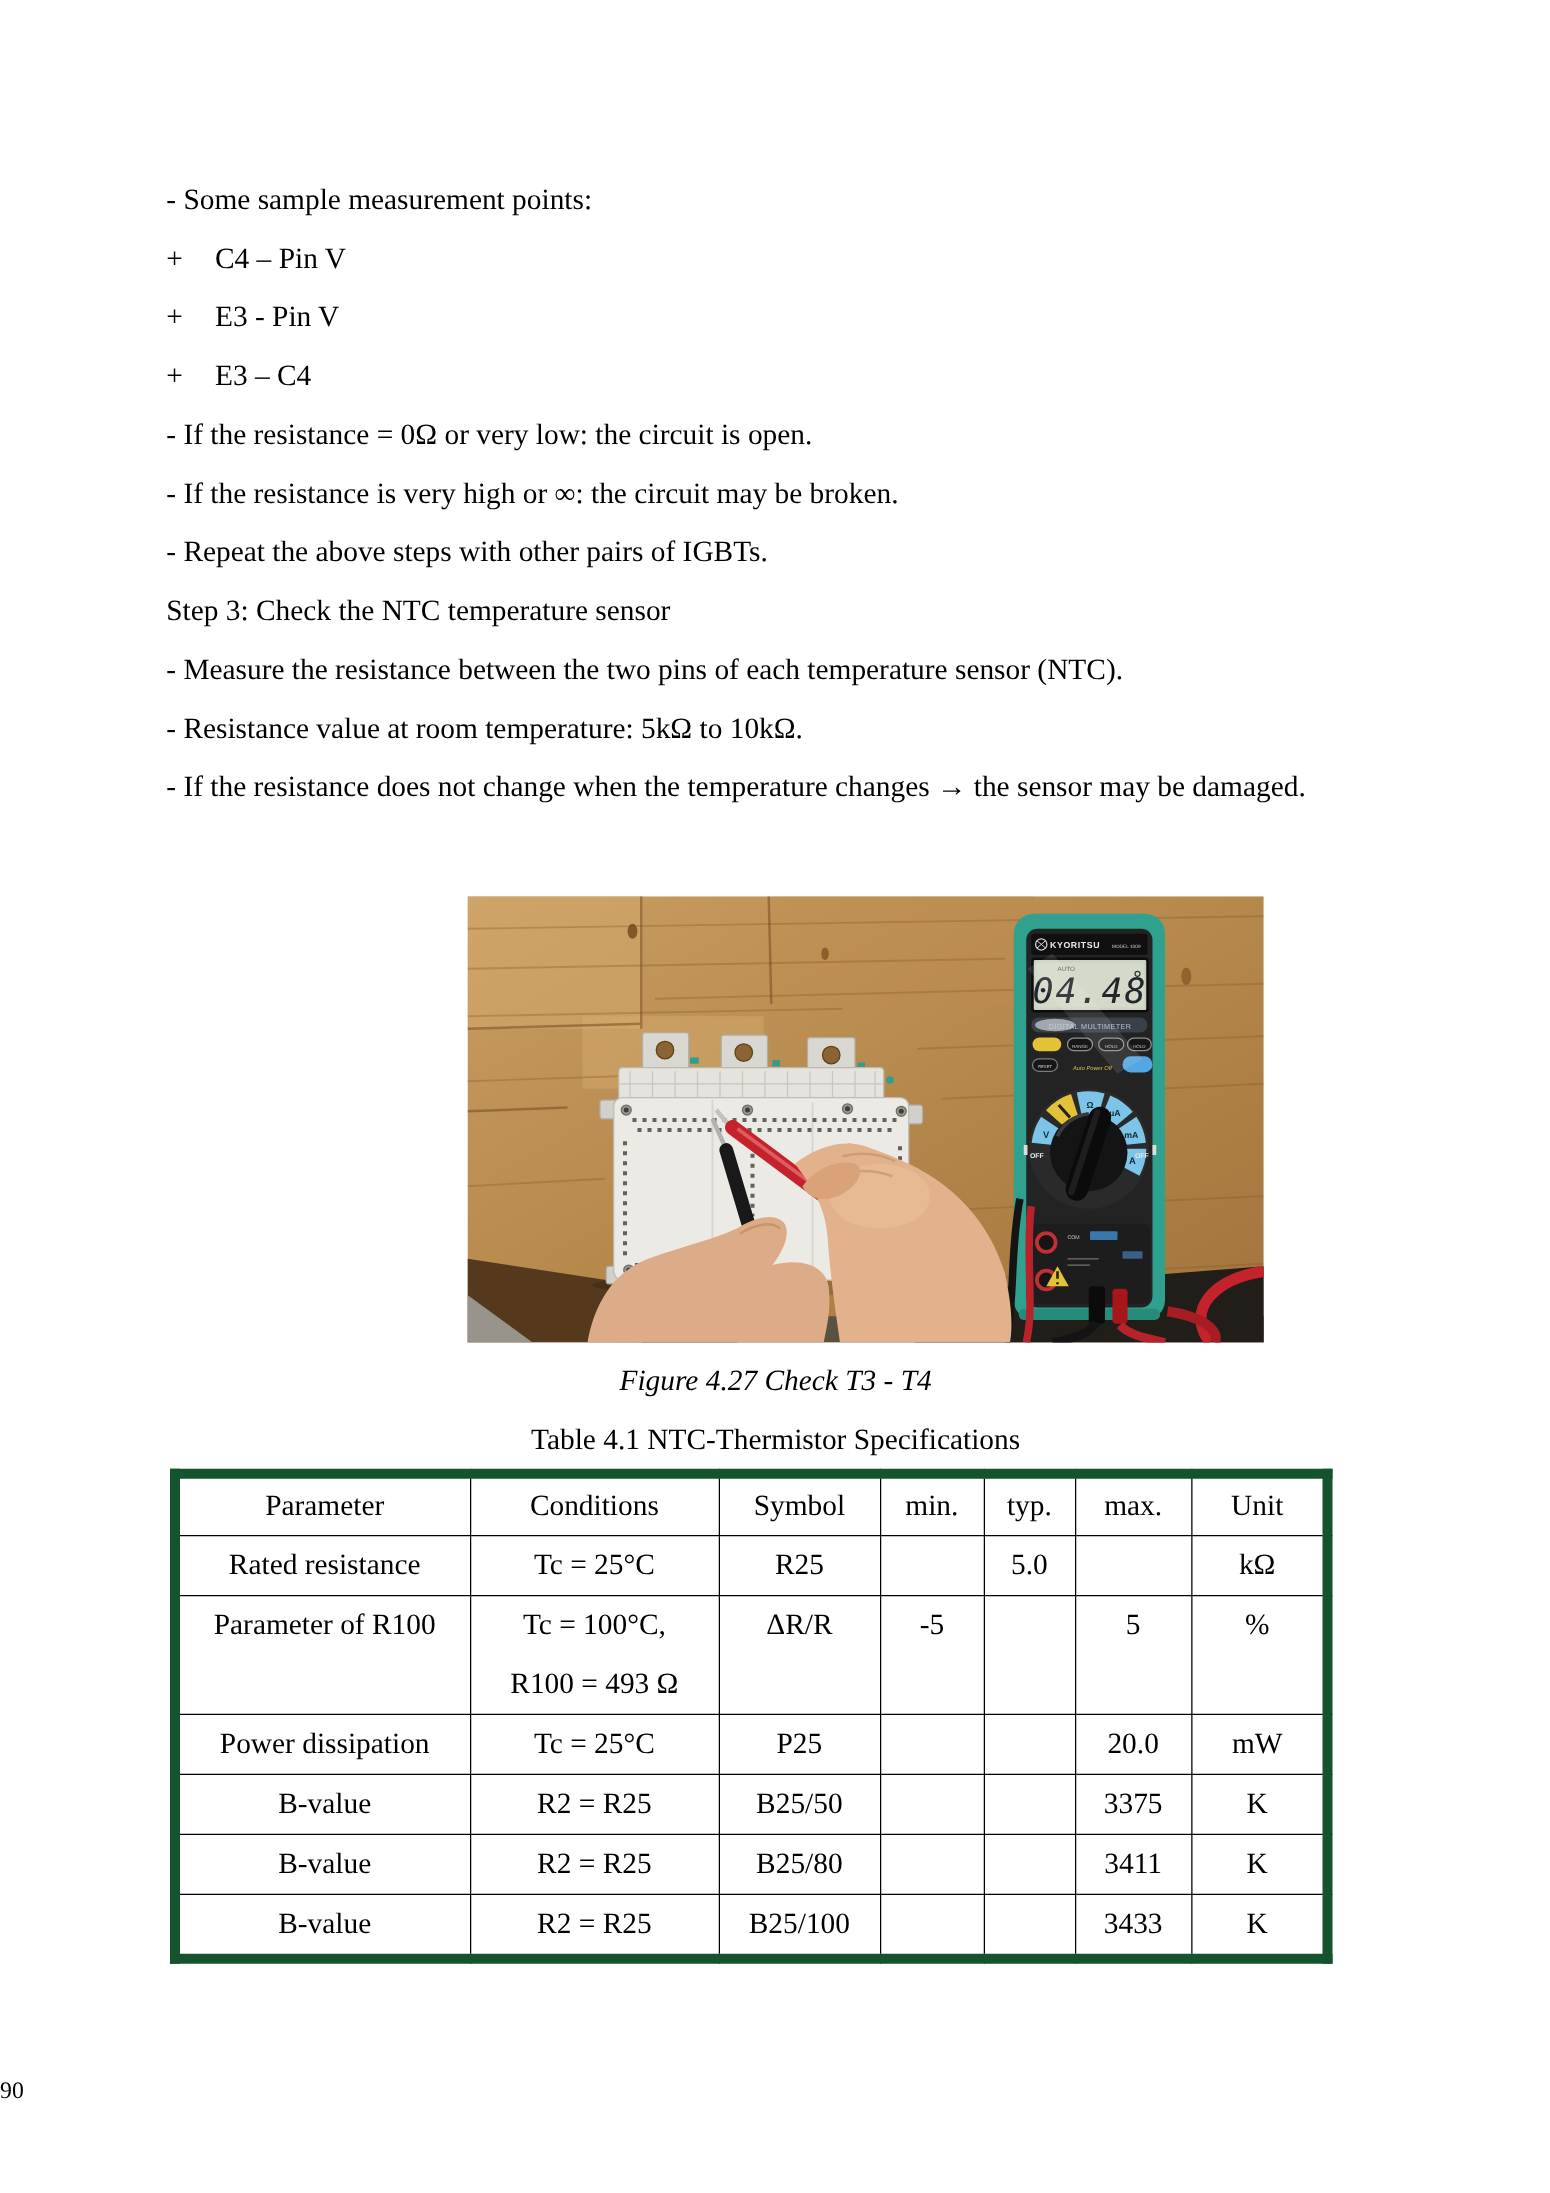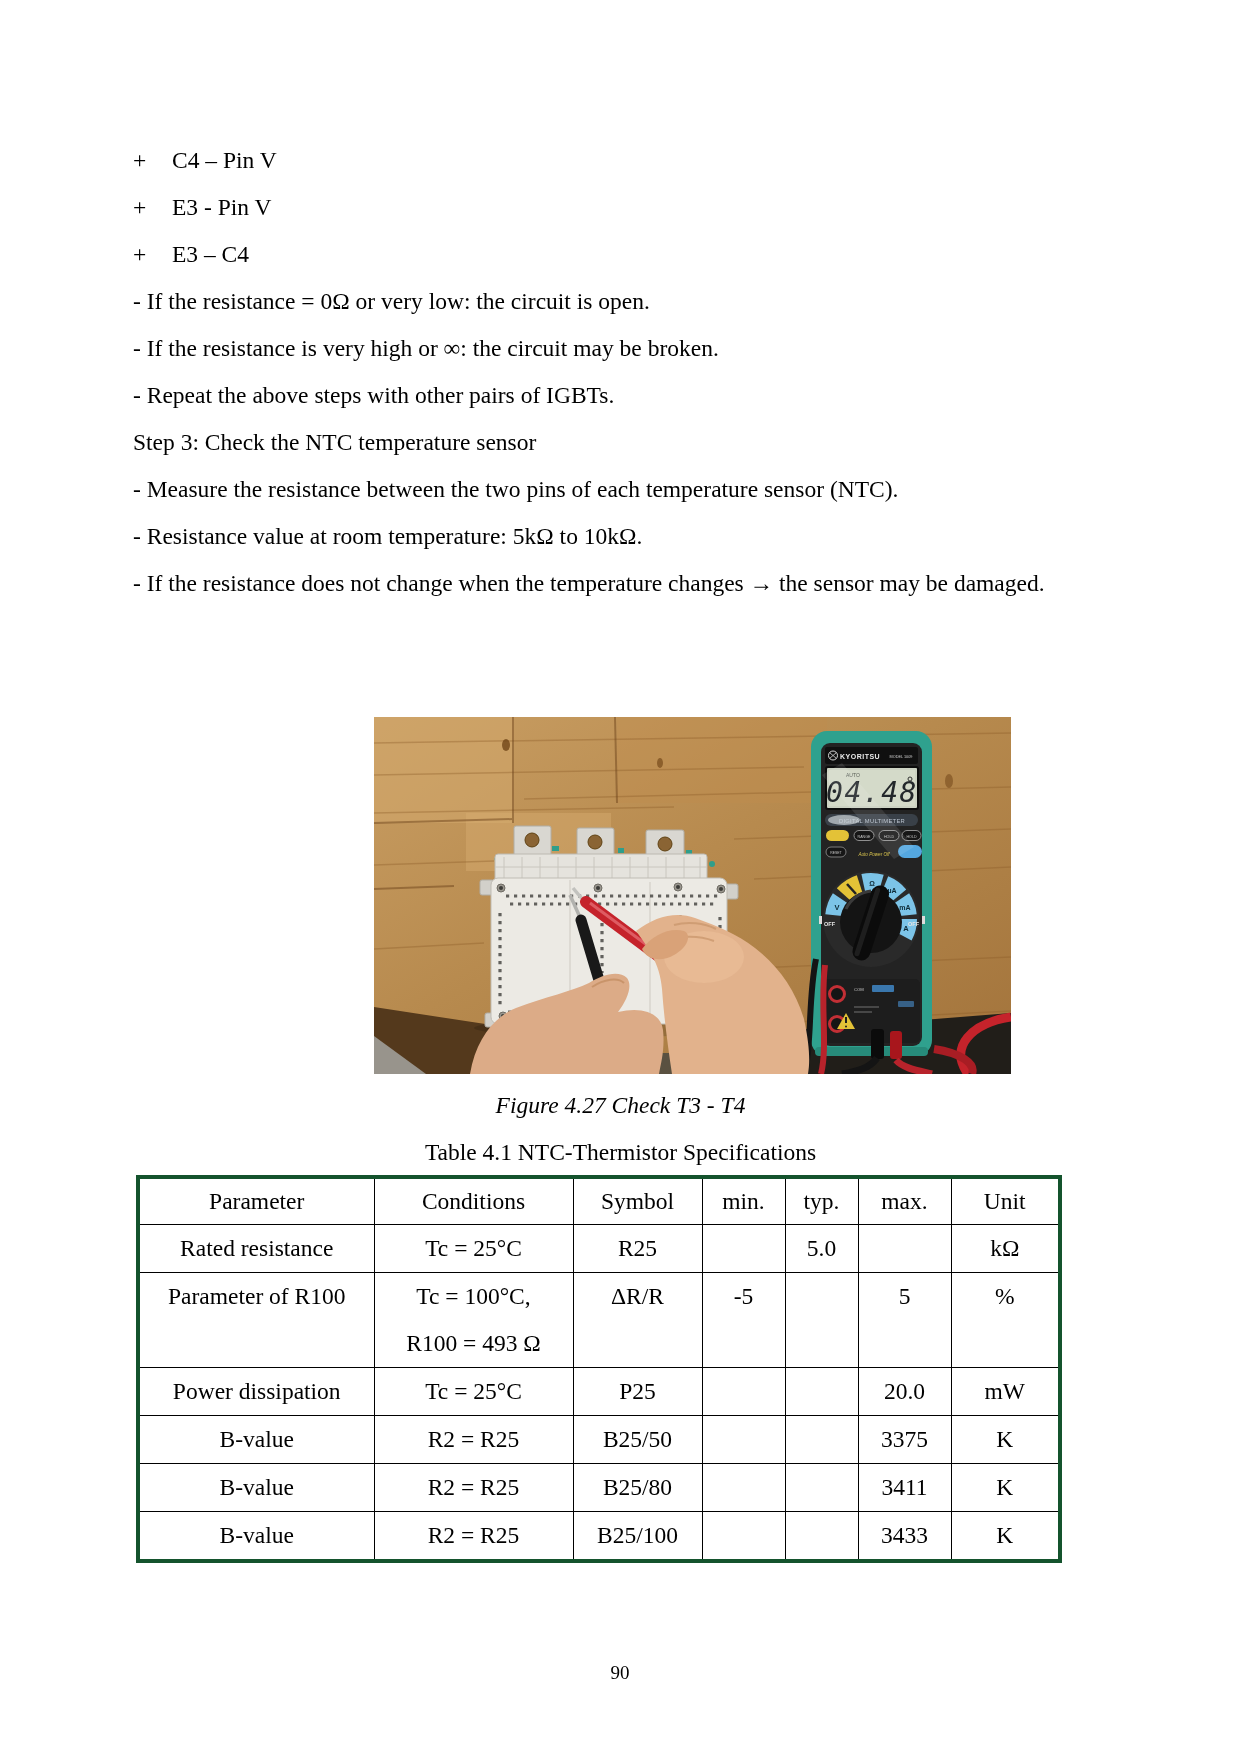--- a/index.html
+++ b/index.html
@@ -13,39 +13,40 @@
   .marker { display:inline-block; width:39px; }
   .marker:empty { display:none; }
   .photo { position:absolute; left:315px; top:706px; width:637px; height:357px; margin:11px;padding-left:48px; }
   .photo svg { display:block; }
   .caption { position:absolute; left:133px; width:975px; text-align:center; font-size:23.5px; line-height:47px; }
   .fig-caption { top:1082px;font-style:italic; }
   .tbl-caption { top:1129px;font-family:Liberation Serif, serif; }
   .spec-table {
     position:absolute; left:136px; top:1175px; width:922px;
     border-collapse:collapse; table-layout:fixed; font-size:23.5px;
-    border:4px solid #14532d;
+    border:8px solid #14532d;
   }
   .spec-table th, .spec-table td {
     border:1px solid #000; font-weight:normal; text-align:center;
     vertical-align:top; padding:0 4px; white-space:pre-line; overflow:hidden;
   }
   .spec-table th { line-height:45px; height:45px; }
   .spec-table td { line-height:47px; }
-  .page-number { position:absolute; top:1662px; left:0; width:100%; text-align:center; font-size:19px; }
+  .page-number { position:absolute; top:1662px; left:0; width:100%; text-align:left; font-size:19px; }
   .sans { font-family:"Liberation Sans","DejaVu Sans",sans-serif; }
   .mono { font-family:"DejaVu Sans Mono","Liberation Mono",monospace; }
 </style>
 </head>
 <body>
 
 <div class="page">
 
   <div class="body-text">
 
+      <div class="para"><span>- Some sample measurement points:</span></div>
 
       <div class="para"><span class="marker">+</span><span>C4 – Pin V</span></div>
 
       <div class="para"><span class="marker">+</span><span>E3 - Pin V</span></div>
 
       <div class="para"><span class="marker">+</span><span>E3 – C4</span></div>
 
       <div class="para"><span>- If the resistance = 0Ω or very low: the circuit is open.</span></div>
 
       <div class="para"><span>- If the resistance is very high or ∞: the circuit may be broken.</span></div>

